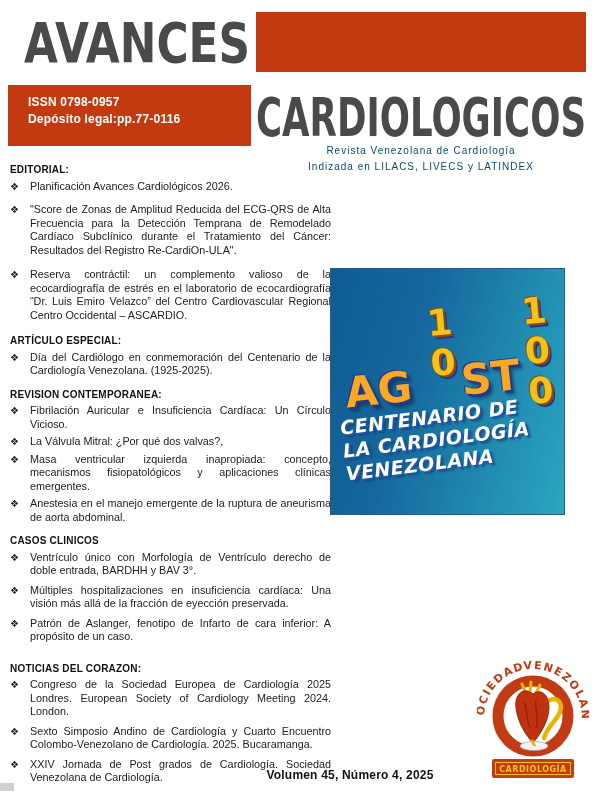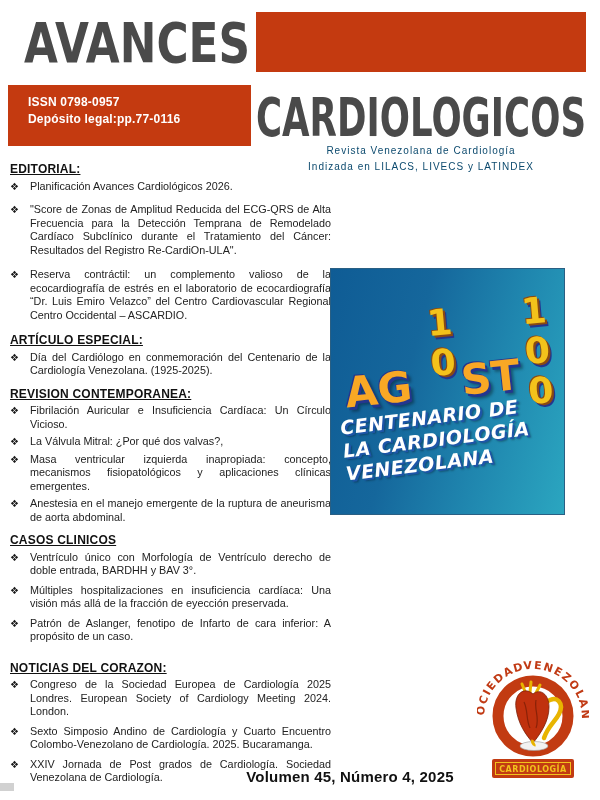--- a/index.html
+++ b/index.html
@@ -14,21 +14,21 @@
   .title-svg{position:absolute;}
   .title-avances{left:24px;top:10px;}
   .title-cardio{left:254px;top:82px;}
   .title-svg text{font-family:"DejaVu Sans",sans-serif;font-weight:bold;fill:#4a4a4a;}
   .subtitle{position:absolute;left:255px;top:143px;width:332px;text-align:center;
             color:#0c4a6e;font-size:10px;line-height:16px;letter-spacing:1px;}
 
   
   .toc{position:absolute;left:10px;top:163px;width:321px;font-size:10.8px;line-height:13.5px;}
   .section{margin-bottom:10px;}
-  .section .heading{font-weight:bold;font-size:12px;color:#111;text-decoration:underline;
+  .section .heading{font-weight:bold;font-size:10px;color:#111;
                     margin-bottom:3px;letter-spacing:.2px;}
   .item{display:flex;gap:7px;margin-bottom:4px;}
   .item .bullet{flex:0 0 13px;font-size:10px;line-height:13.5px;color:#1a1a1a;}
   .item .itext{flex:1;text-align:justify;}
   .section:nth-child(2) .item{margin-bottom:11px;}
   .section:nth-child(3){margin-top:12px;}
   .section:nth-child(3) .item{margin-bottom:8px;}
   .section:nth-child(5) .item{margin-bottom:6px;}
   .section:nth-child(6){margin-top:18px;}
   .section:nth-child(6) .item{margin-bottom:6px;}
@@ -56,21 +56,21 @@
   .logo{position:absolute;left:477px;top:652px;width:112px;height:132px;}
   .logo svg{width:100%;height:100%;}
   .arc-text{font-family:"DejaVu Sans",sans-serif;font-weight:bold;font-size:11px;
             letter-spacing:1.5px;fill:#c13a14;}
   .plaque-text{font-family:"DejaVu Sans",sans-serif;font-weight:bold;font-size:8px;
                letter-spacing:.5px;fill:#f2c21c;}
   .de-text{font-family:"DejaVu Sans",sans-serif;font-weight:bold;font-size:6px;fill:#c13a14;}
 
   
   .footer{position:absolute;left:170px;top:768px;width:360px;text-align:center;
-          font-weight:bold;font-size:15px;color:#111;letter-spacing:.2px;}
+          font-weight:bold;font-size:12px;color:#111;letter-spacing:.2px;}
   .artifact{position:absolute;left:0;top:783px;width:14px;height:8px;background:#bdbdbd;opacity:.7;}
 </style>
 </head>
 <body>
 
 <div class="page">
 
   <div class="banner banner-top"></div>
 
   <svg class="title-svg title-avances" width="230" height="64" viewBox="0 0 230 64">

